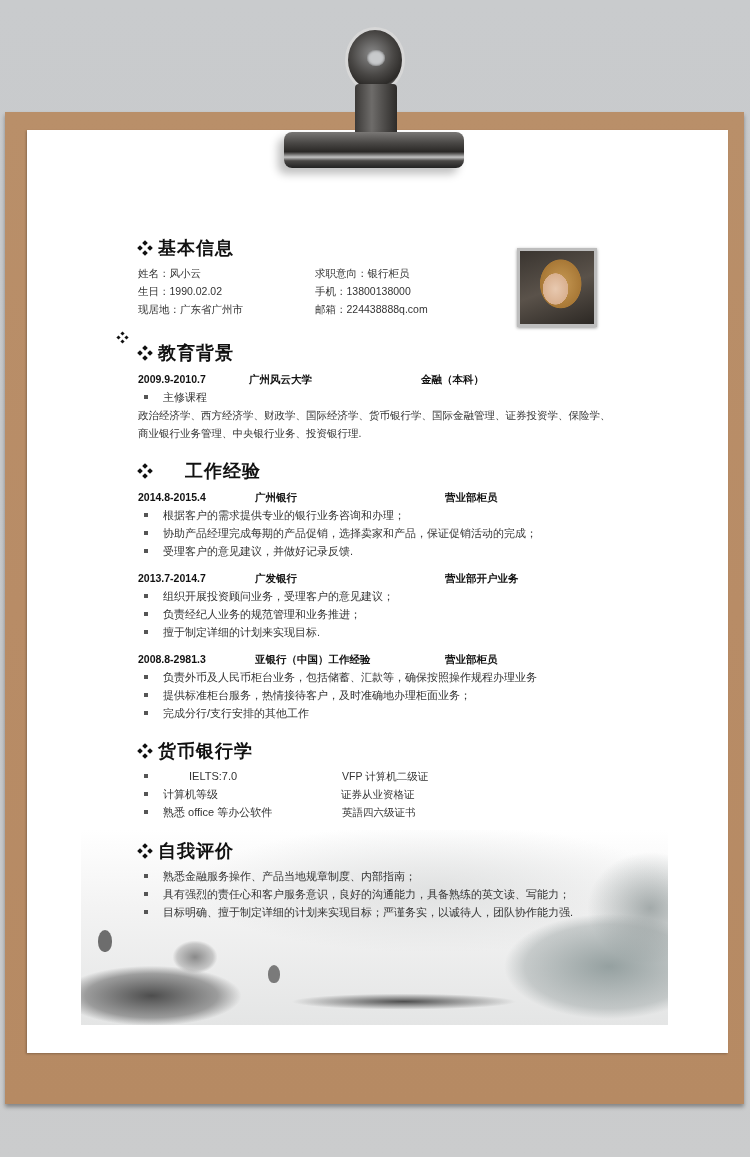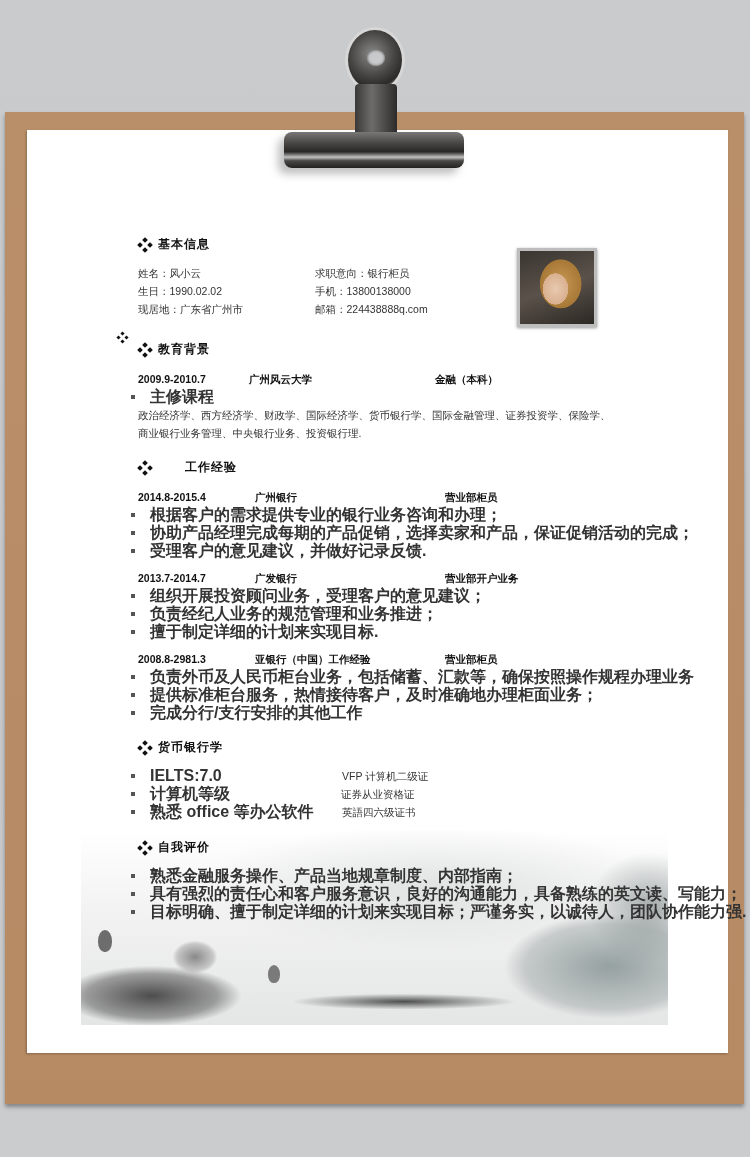--- a/index.html
+++ b/index.html
@@ -38,42 +38,42 @@
     border-radius: 4px;
   }
   .clip .bar {
     position: absolute; left: 4px; top: 110px; width: 180px; height: 36px;
     border-radius: 8px;
     background: linear-gradient(180deg, #7a7876 0%, #4a4846 30%, #2a2826 55%, #c2c2c2 70%, #4a4846 80%, #222 100%);
     box-shadow: -6px 6px 8px rgba(0,0,0,0.25);
   }
   .content { position: absolute; left: 0; top: 0; width: 750px; }
   .sec-title {
-    position: absolute; left: 138px; font-size: 12px; font-weight: bold; color: #111;
+    position: absolute; left: 138px; font-size: 18px; font-weight: bold; color: #111;
     display: flex; align-items: center; gap: 6px; letter-spacing: 1px;
   }
   .diamond { display: inline-block; width: 14px; height: 14px; position: relative; }
   .diamond i {
     position: absolute; width: 4px; height: 4px; background: #111; transform: rotate(45deg);
   }
   .diamond i:nth-child(1){ left:5px; top:0; }
   .diamond i:nth-child(2){ left:0; top:5px; }
   .diamond i:nth-child(3){ left:10px; top:5px; }
   .diamond i:nth-child(4){ left:5px; top:10px; }
   .stray { position: absolute; left: 117px; top: 329px; }
   .stray .diamond { width: 11px; height: 11px; }
   .stray .diamond i { width: 3px; height: 3px; }
   .stray .diamond i:nth-child(1){ left:4px; top:0; }
   .stray .diamond i:nth-child(2){ left:0; top:4px; }
   .stray .diamond i:nth-child(3){ left:8px; top:4px; }
   .stray .diamond i:nth-child(4){ left:4px; top:8px; }
 
   .txt { position: absolute; font-size: 10.5px; color: #333; white-space: nowrap; line-height: 14px; }
   .bold { font-weight: bold; color: #111; font-size: 10.5px; }
-  .bullet-line { position: absolute; left: 131px; font-size: 16px; color: #333; white-space: nowrap; line-height: 14px; display: flex; align-items: center; font-weight: bold; }
+  .bullet-line { position: absolute; left: 144px; font-size: 11px; color: #333; white-space: nowrap; line-height: 14px; display: flex; align-items: center; }
   .sq { display: inline-block; width: 4px; height: 4px; background: #555; margin-right: 15px; }
   .photo {
     position: absolute; left: 517px; top: 248px; width: 80px; height: 79px;
     border: 3px solid #bdbdbd; box-shadow: 0 1px 3px rgba(0,0,0,0.4);
     background:
       radial-gradient(ellipse 18px 22px at 48% 52%, #e8c9b0 0%, #d9b08f 70%, transparent 72%),
       radial-gradient(ellipse 34px 40px at 55% 45%, #c79a55 0%, #a87836 60%, transparent 62%),
       linear-gradient(160deg, #3a3530 0%, #5a524a 50%, #2c2824 100%);
   }
   .landscape {
@@ -138,21 +138,21 @@
     <span class="diamond">
         <i></i>
         <i></i>
         <i></i>
         <i></i>
       </span>
     <span>教育背景</span>
   </div>
   <div class="txt bold" style="left:138px; top:372px;">2009.9-2010.7</div>
   <div class="txt bold" style="left:249px; top:372px;">广州风云大学</div>
-  <div class="txt bold" style="left:435px; top:372px;">金融（本科）</div>
+  <div class="txt bold" style="left:421px; top:372px;">金融（本科）</div>
   <div class="bullet-line" style="top:390px;">
     <span class="sq"></span>
     <span>主修课程</span>
   </div>
   <div class="txt" style="left:138px; top:408px;">政治经济学、西方经济学、财政学、国际经济学、货币银行学、国际金融管理、证券投资学、保险学、</div>
   <div class="txt" style="left:138px; top:426px;">商业银行业务管理、中央银行业务、投资银行理.</div>
 
   <div class="sec-title" style="top:459px;gap:33px;">
     <span class="diamond">
         <i></i>
@@ -213,21 +213,21 @@
 
   <div class="sec-title" style="top:739px;">
     <span class="diamond">
         <i></i>
         <i></i>
         <i></i>
         <i></i>
       </span>
     <span>货币银行学</span>
   </div>
-  <div class="bullet-line" style="top:769px;">
+  <div class="bullet-line" style="top:769px;gap:26px;">
       <span class="sq"></span>
       <span>IELTS:7.0</span>
     </div>
   <div class="bullet-line" style="top:787px;">
       <span class="sq"></span>
       <span>计算机等级</span>
     </div>
   <div class="bullet-line" style="top:805px;">
       <span class="sq"></span>
       <span>熟悉 office 等办公软件</span>

